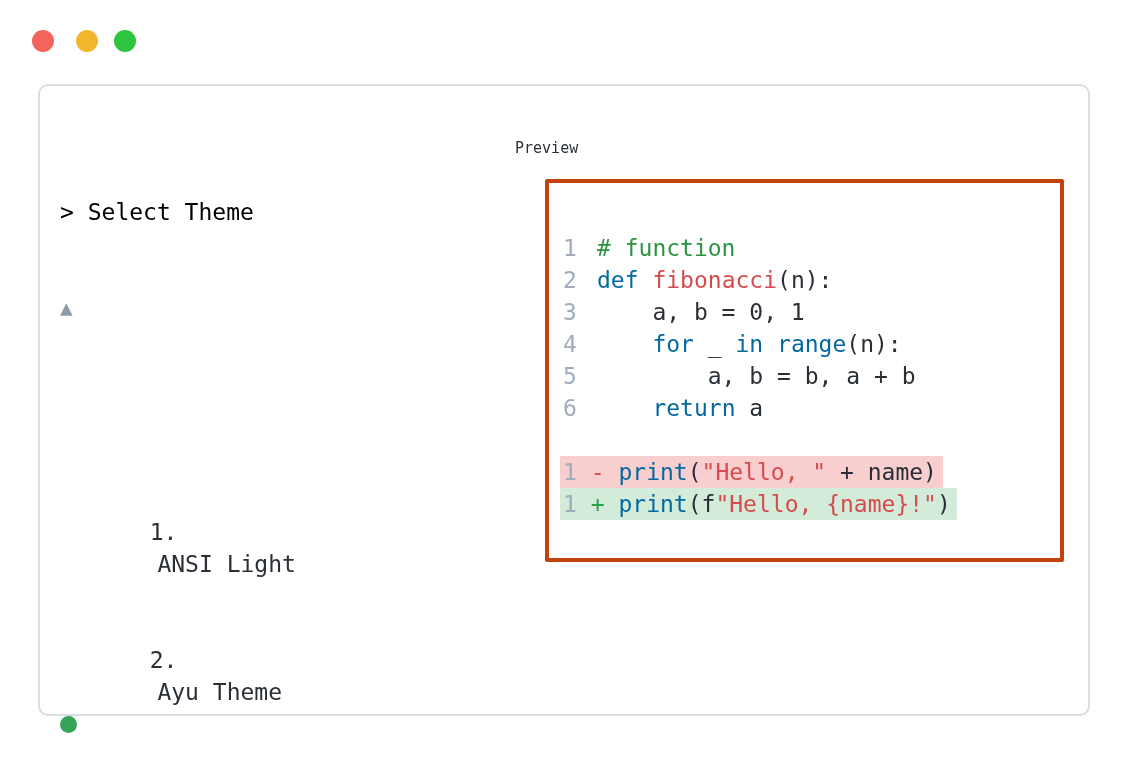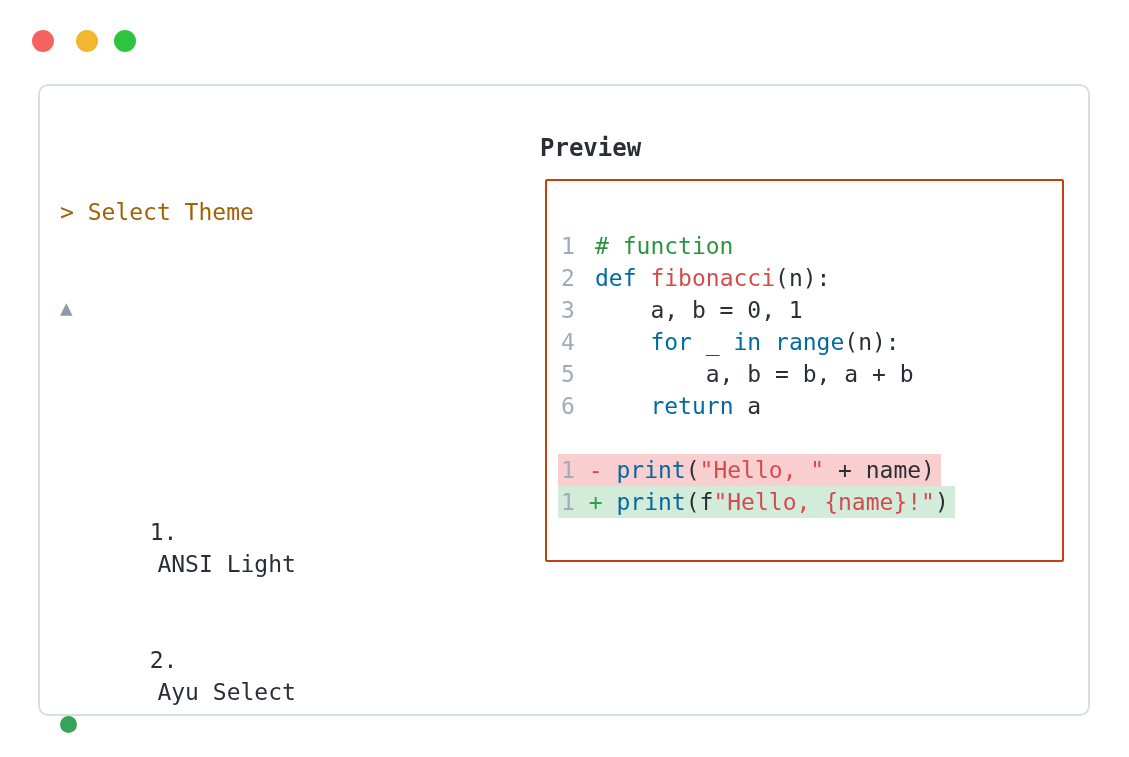--- a/index.html
+++ b/index.html
@@ -18,39 +18,39 @@
     position: absolute; left: 38px; top: 84px; width: 1052px; height: 632px;
     border: 2px solid #d9dde3; border-radius: 10px; background: #ffffff;
   }
 
   
   .left-col {
     position: absolute; left: 20px; top: 46px;
     font-size: 23px; line-height: 32px; white-space: pre;
   }
   .row { height: 32px; }
-  .prompt { color: #a16207; }
+  .prompt { color: #000000; }
   .scroll-up   { color: #8e99ac; font-size: 21px; }
   .item { position: relative; padding-left: 20px; height: 32px; }
   .item .num { display: inline-block; width: 42px; text-align: right; }
   .item .parts { margin-left: 22px; }
   .bullet {
     display: none; position: absolute; left: 0; top: 8px;
     width: 17px; height: 17px; border-radius: 50%; background: #35a457;
   }
   .item.selected .bullet { display: block; }
 
   
   .preview-label {
-    position: absolute; left: 500px; top: 46px;
-    font-size: 24px; line-height: 32px; font-weight: bold;
+    position: absolute; left: 475px; top: 46px;
+    font-size: 15px; line-height: 32px;
   }
   .preview-box {
     position: absolute; left: 505px; top: 93px; width: 519px; height: 383px;
-    border: 2px solid #c2410c; border-radius: 2px; background: #ffffff;
+    border: 4px solid #c2410c; border-radius: 2px; background: #ffffff;
   }
   .code {
     position: absolute; left: 14px; top: 49px;
     font-size: 23px; line-height: 32px; white-space: pre;
   }
   .cl { height: 32px; }
   .lnw { display: inline-block; width: 34px; color: #a1abbb; }
   .ln { color: #a1abbb; }
   .pl { color: #2a2f37; }
   .kw { color: #0369a1; }
@@ -79,21 +79,21 @@
     <div id="theme-list">
   <div class="item">
     
     <span class="num">1.</span>
     <span class="parts"><span class="part">ANSI Light</span></span>
   </div>
 
   <div class="item">
     
     <span class="num">2.</span>
-    <span class="parts"><span class="part">Ayu Select</span></span>
+    <span class="parts"><span class="part">Ayu Theme</span></span>
   </div>
 
   <div class="item selected">
     <span class="bullet"></span>
     
     
   </div>
 
   
 

